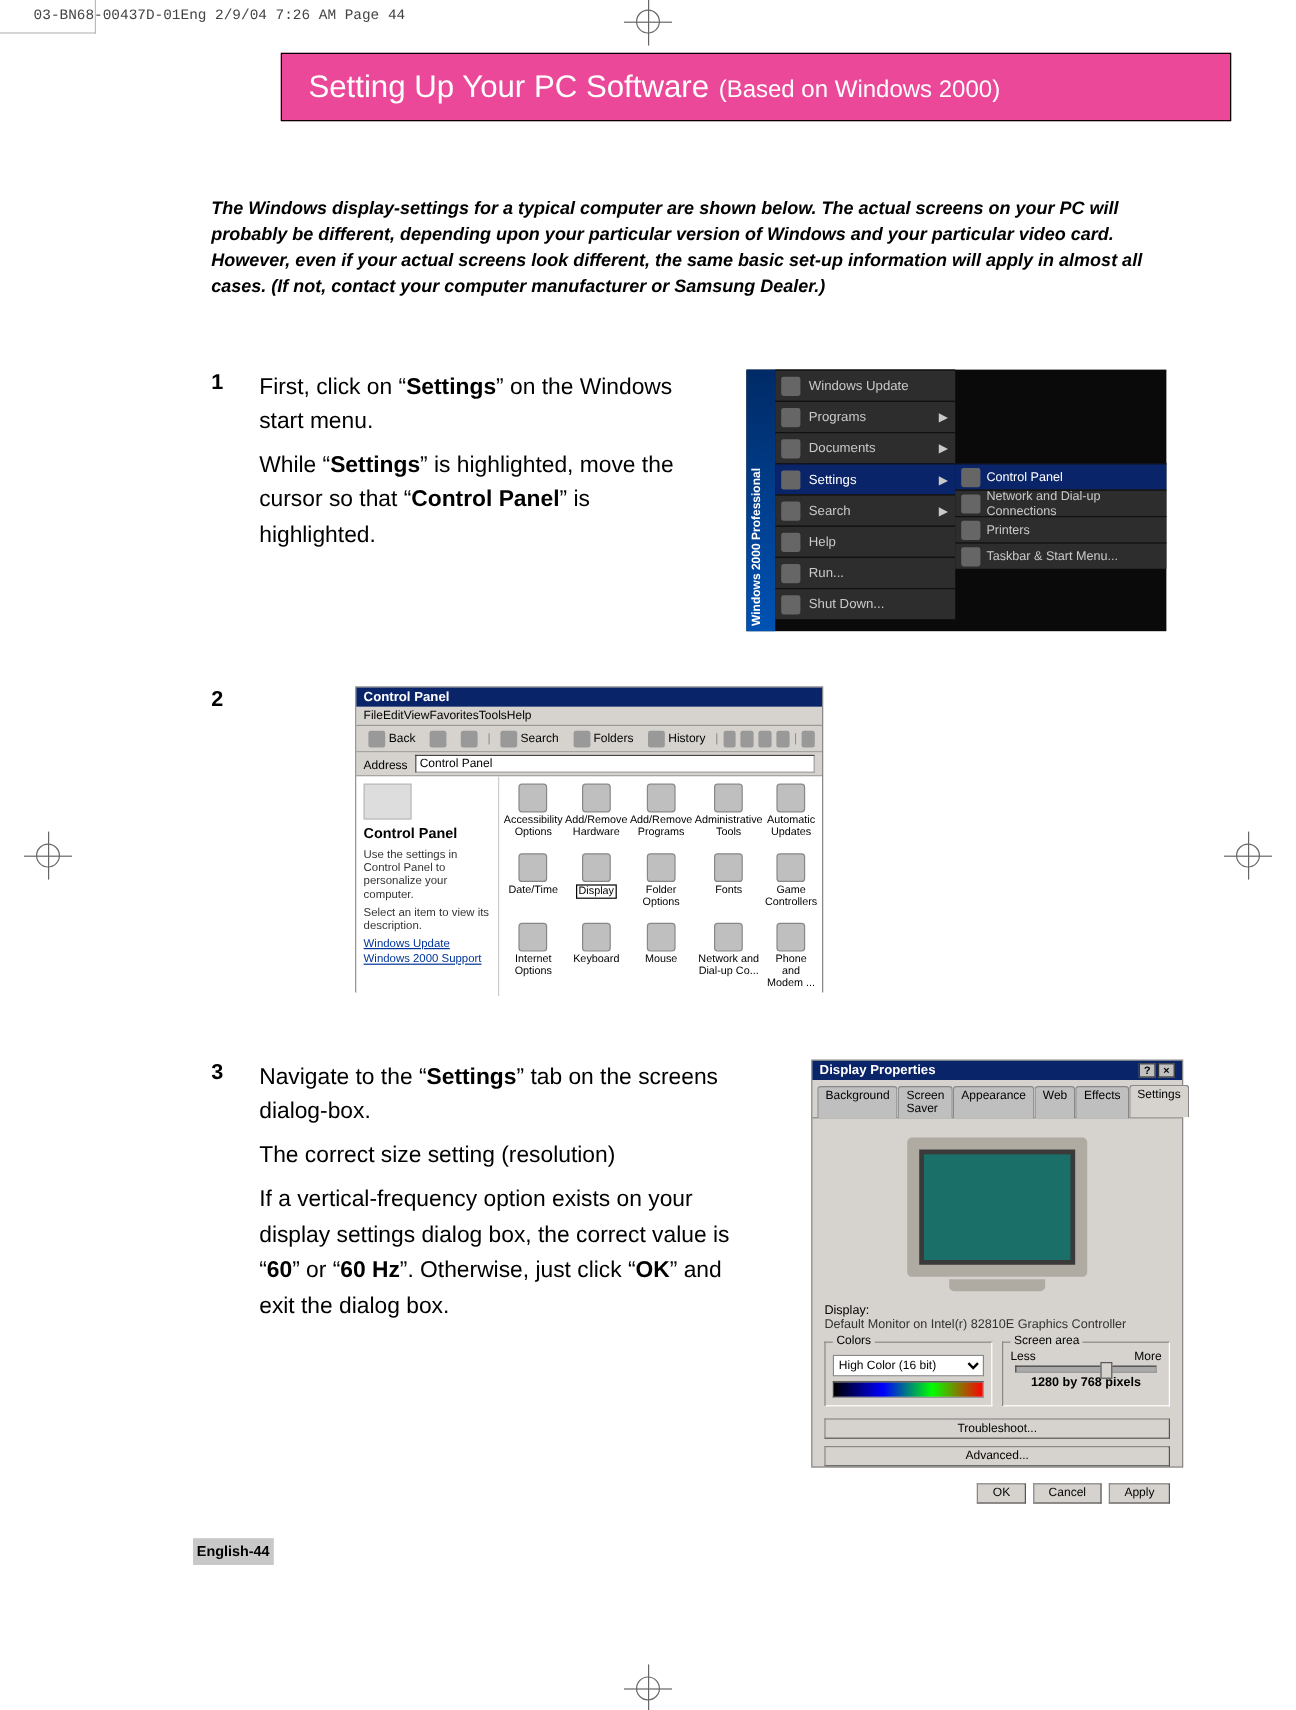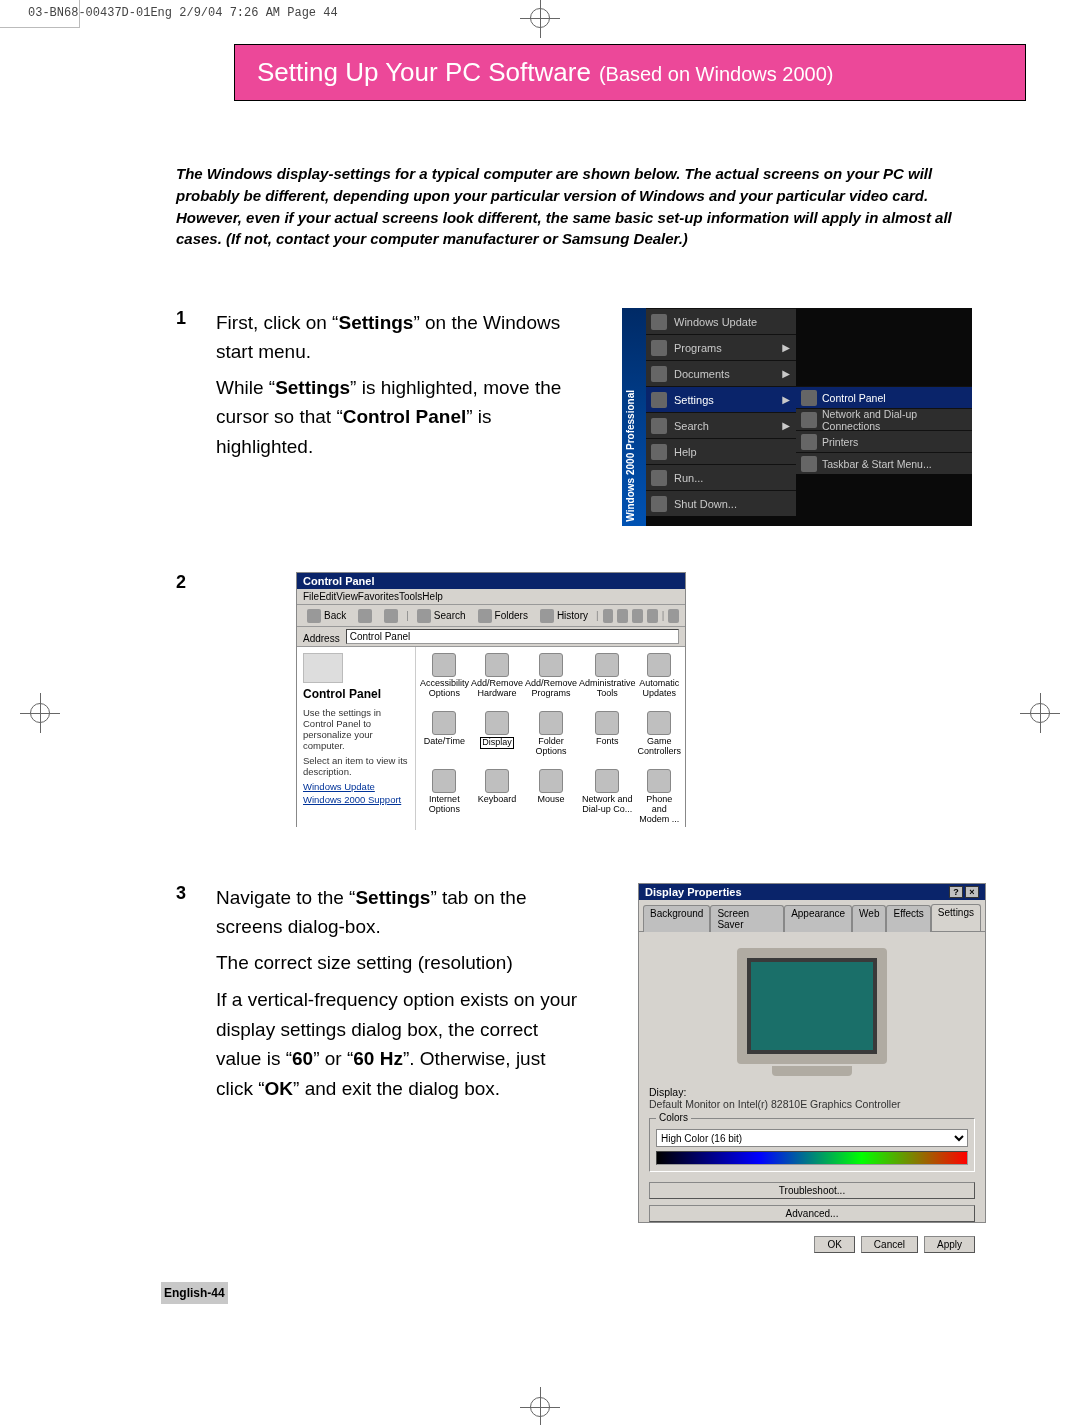--- a/index.html
+++ b/index.html
@@ -101,21 +101,21 @@
     .cp-body { display:flex; height: calc(100% - 70px); background:#fff; }
     .cp-side { width:128px; border-right:1px solid #ccc; padding:6px; font-size:10px; }
     .cp-side .cp-h { font-weight:bold; font-size:12px; margin:4px 0 6px; }
     .cp-side .cp-p { font-size:9.5px; margin:4px 0; color:#333; }
     .cp-side a { color:#003399; font-size:9.5px; display:block; margin-top:2px; }
     .cp-grid { flex:1; padding:6px 4px; display:grid; grid-template-columns: repeat(5, 1fr); grid-auto-rows: 54px; gap:4px 2px; }
     .cp-ic { text-align:center; font-size:9px; line-height:1.1; }
     .cp-ic .ic { width:24px; height:24px; background:#bfbfbf; border:1px solid #888; margin:0 auto 2px; border-radius:3px; }
     .cp-ic.sel .lbl { border:1px solid #000; padding:0 1px; display:inline-block; }
 
-    .dp-shot { width:348px; height:340px; margin-left:60px; border:1px solid #888; background:#d6d3ce; position:relative; font-size:10px; }
+    .dp-shot { width:310px; height:340px; margin-left:60px; border:1px solid #888; background:#d6d3ce; position:relative; font-size:10px; }
     .dp-title { background:#0a246a; color:#fff; font-size:11px; font-weight:bold; padding:2px 6px; display:flex; align-items:center; }
     .dp-title .winbtns { margin-left:auto; display:flex; gap:2px; }
     .dp-title .winbtns span { width:14px; height:12px; background:#c0c0c0; border:1px solid #333; display:inline-block; font-size:9px; line-height:10px; text-align:center; color:#000; }
     .dp-tabs { display:flex; font-size:10px; padding:4px 4px 0; gap:0; border-bottom:1px solid #888; }
     .dp-tab { padding:2px 6px; background:#bfbfbf; border:1px solid #888; border-bottom:none; border-radius:3px 3px 0 0; position:relative; top:1px; }
     .dp-tab.sel { background:#d6d3ce; font-weight:normal; top:0; }
     .dp-body { padding:8px 10px; }
     .dp-monitor { width:150px; height:116px; margin:8px auto 2px; background:#3a3a3a; border:10px solid #b0aba2; border-radius:4px; position:relative; }
     .dp-monitor .scr { position:absolute; inset:4px; background:#1a6f69; }
     .dp-mon-base { width:80px; height:10px; background:#b0aba2; margin:0 auto; border-radius:0 0 4px 4px; }
@@ -353,20 +353,31 @@
             </div>
           <div class="dp-mon-base"></div>
           <div class="dp-disp-label">Display:</div>
           <div class="dp-disp-sub">Default Monitor on Intel(r) 82810E Graphics Controller</div>
           <div class="dp-row">
             <div class="dp-group">
               <span class="g-label">Colors</span>
               <select><option>High Color (16 bit)</option></select>
               <div class="dp-swatch"></div>
             </div>
+            <div class="dp-group">
+              <span class="g-label">Screen area</span>
+              <div class="slider-row">
+                <span>Less</span>
+                <span>More</span>
+              </div>
+              <div class="slider-track">
+                  <div class="slider-thumb"></div>
+                </div>
+              <div class="dp-res">1280 by 768 pixels</div>
+            </div>
           </div>
           <div class="dp-btnrow">
             <button class="dp-btn">Troubleshoot...</button>
             <button class="dp-btn">Advanced...</button>
           </div>
         </div>
         <div class="dp-footer">
           <button class="dp-btn">OK</button>
           <button class="dp-btn">Cancel</button>
           <button class="dp-btn">Apply</button>

